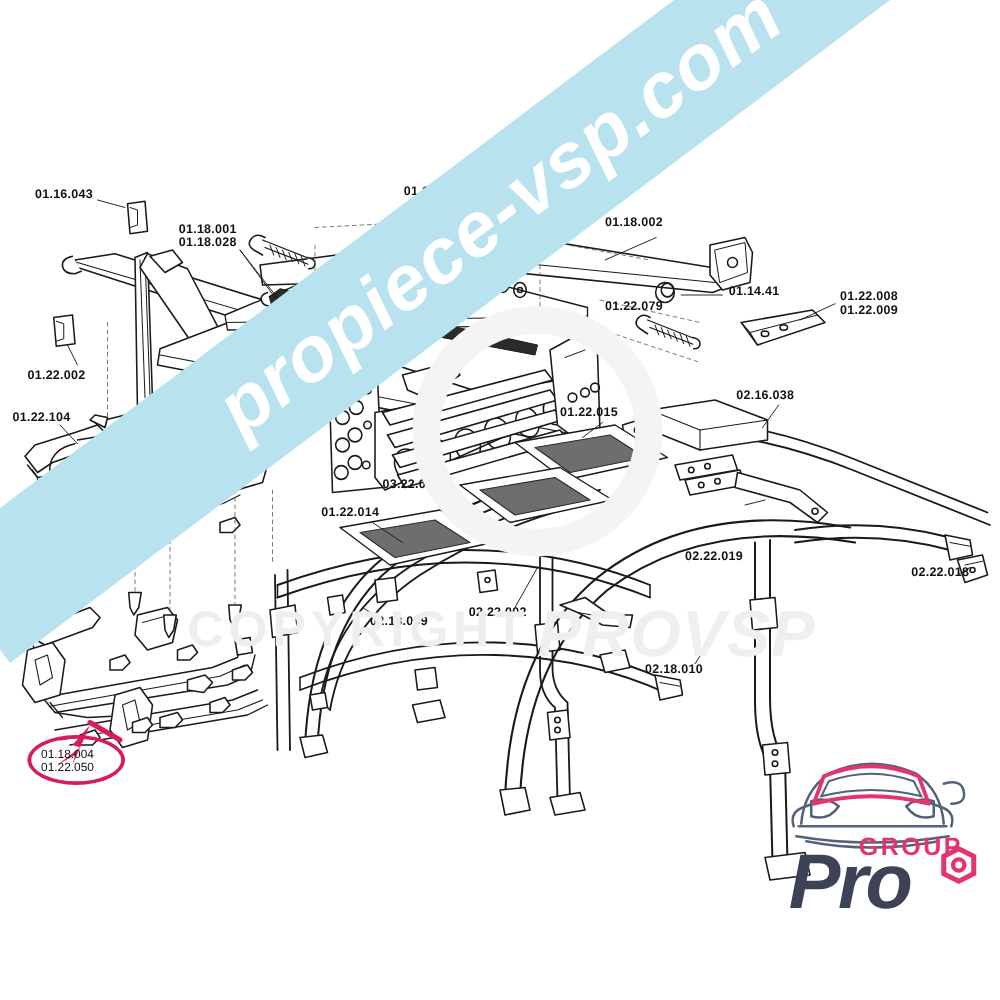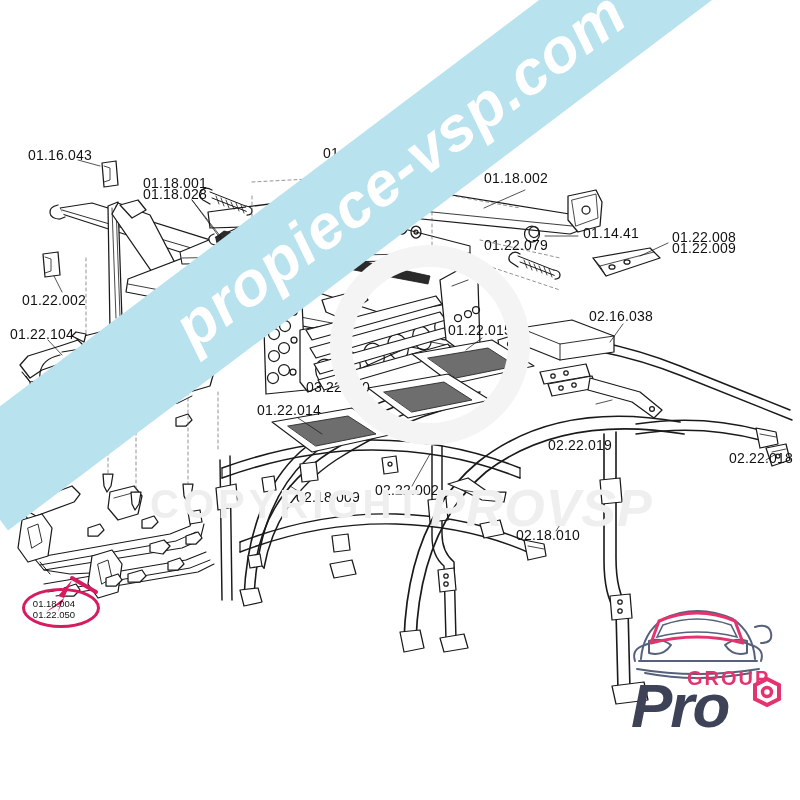--- a/index.html
+++ b/index.html
@@ -21,26 +21,26 @@
   #diagram-svg {
     position: absolute;
     left: 0;
     top: 0;
     width: 800px;
     height: 800px;
   }
   .lbl {
     position: absolute;
     font-family: "Liberation Sans", sans-serif;
-    font-size: 14px;
+    font-size: 10px;
     letter-spacing: 0.2px;
     color: #111111;
     white-space: nowrap;
     line-height: 11.5px;
-    font-weight: 400;
+    font-weight: 700;
   }
   .hl-label {
     position: absolute;
     font-family: "Liberation Sans", sans-serif;
     font-size: 9.5px;
     line-height: 11px;
     color: #111111;
     white-space: nowrap;
     text-align: center;
     z-index: 6;

